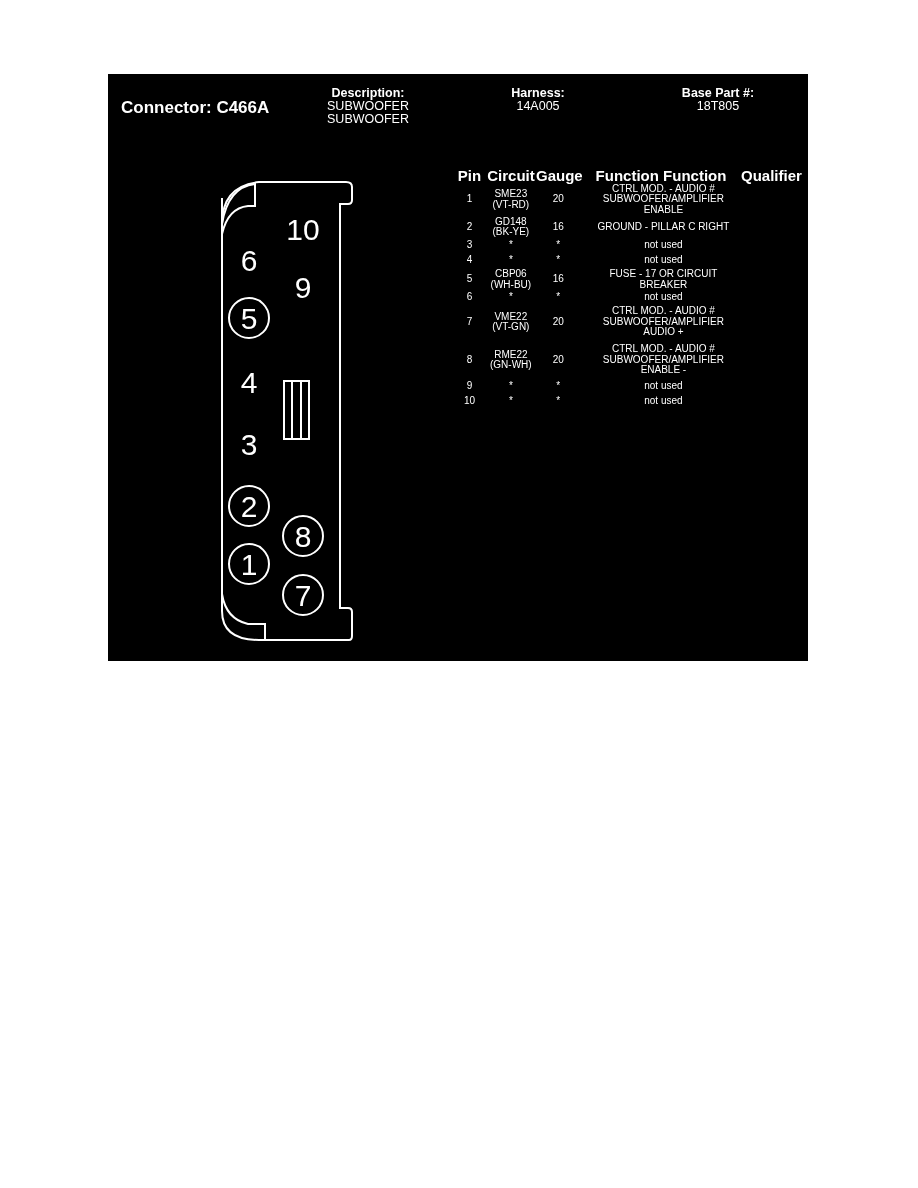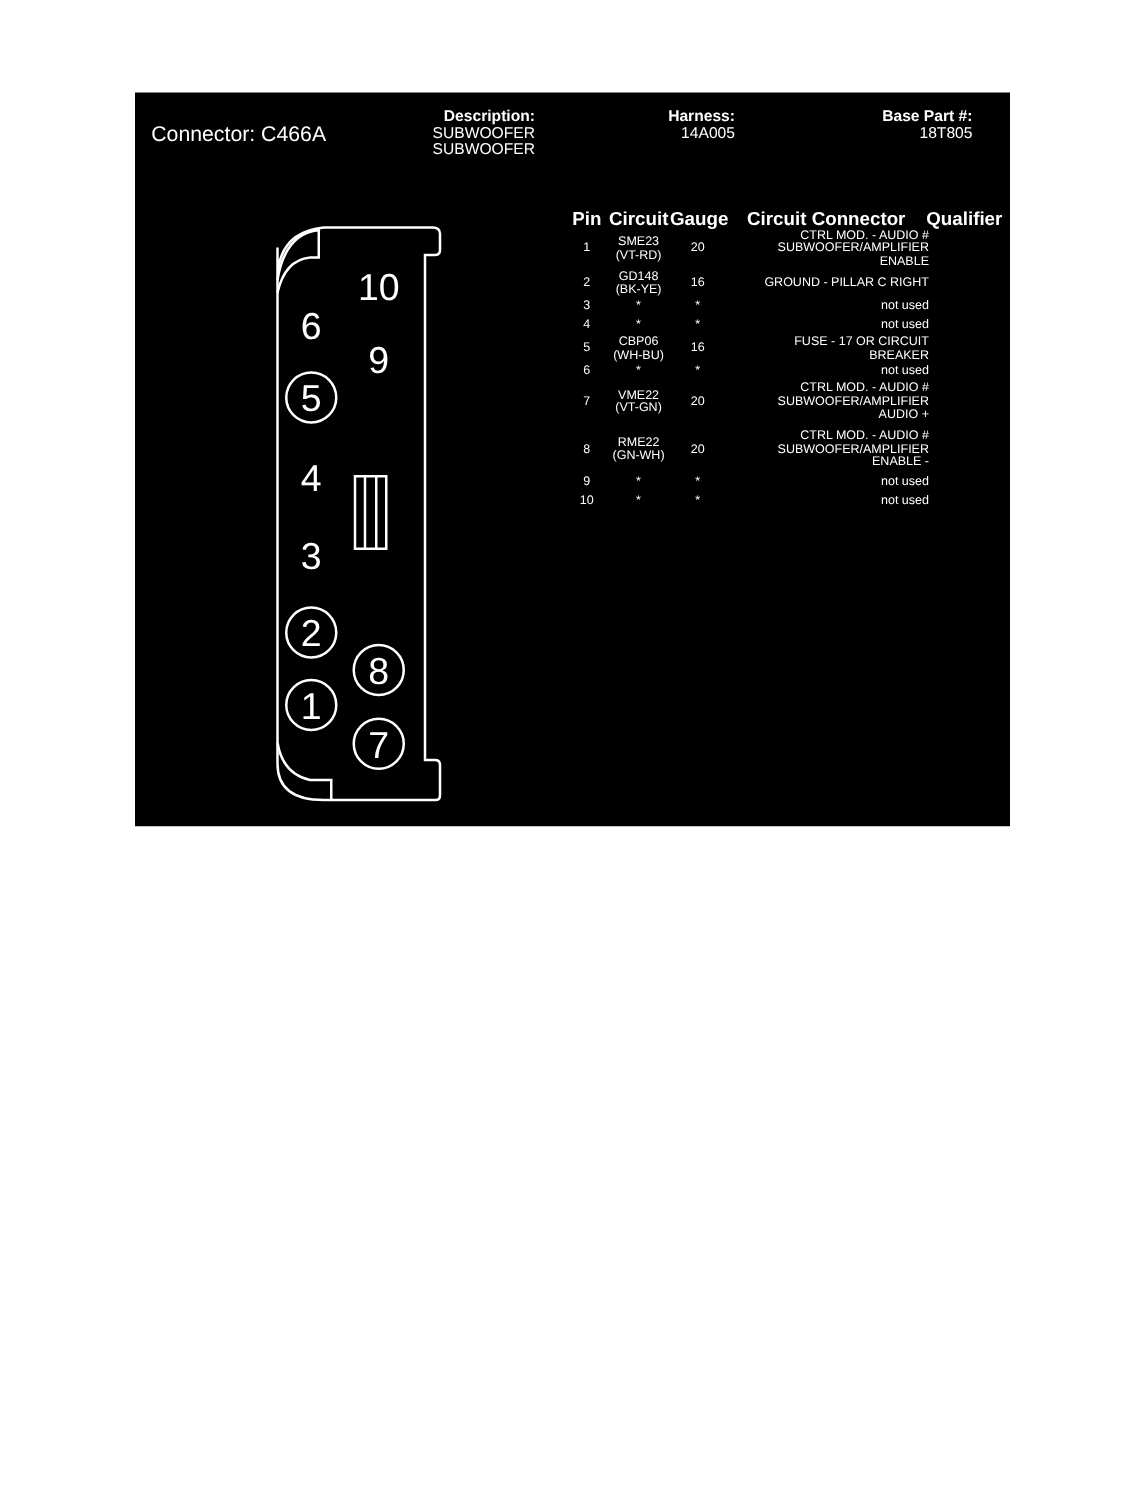--- a/index.html
+++ b/index.html
@@ -1,31 +1,31 @@
 <!DOCTYPE html>
 <html><head>
   <meta charset="utf-8">
   <style>
     html, body { margin: 0; padding: 0; background: #ffffff; }
     body { width: 918px; height: 1188px; position: relative; font-family: "Liberation Sans", sans-serif; }
     .panel { position: absolute; left: 108px; top: 74px; width: 700px; height: 587px; background: #000000; color: #ffffff; overflow: hidden; }
-    .title { position: absolute; left: 13px; top: 24px; font-size: 17px; font-weight: normal; }
-    .hdr { position: absolute; text-align: right; font-size: 12.5px; line-height: 13px; }
+    .title { position: absolute; left: 13px; top: 24px; font-size: 17px; font-weight: bold; }
+    .hdr { position: absolute; text-align: center; font-size: 12.5px; line-height: 13px; }
     .hdr .lbl { font-weight: bold; }
     .hdr-desc { left: 200px; top: 13px; width: 120px; }
     .hdr-harn { left: 380px; top: 13px; width: 100px; }
     .hdr-base { left: 550px; top: 13px; width: 120px; }
     .diagram { position: absolute; left: 0; top: 0; }
     .tbl { position: absolute; left: 345px; top: 93px; width: 350px; }
     .thead { display: flex; font-weight: bold; font-size: 15px; height: 16px; align-items: center; }
     .row { display: flex; font-size: 10px; line-height: 10.5px; align-items: center; }
     .c-pin { width: 33px; text-align: center; }
     .c-circ { width: 50px; text-align: center; }
     .c-gauge { width: 45px; text-align: center; }
-    .c-func { width: 160px; text-align: right; padding-left: 3px; }
+    .c-func { width: 160px; text-align: center; padding-left: 3px; }
     .c-qual { width: 60px; text-align: center; }
     .thead .c-func { text-align: center; padding-left: 0; }
   </style>
 </head>
 <body>
 
 <div class="panel">
   <div class="title">Connector: C466A</div>
 
   <div class="hdr hdr-desc">
@@ -73,21 +73,21 @@
       <text x="141" y="501">1</text>
       <text x="195" y="532">7</text>
     </g>
   </svg>
 
   <div class="tbl">
     <div class="thead">
       <div class="c-pin">Pin</div>
       <div class="c-circ">Circuit</div>
       <div class="c-gauge">Gauge</div>
-      <div class="c-func">Circuit Connector</div>
+      <div class="c-func">Function Function</div>
       <div class="c-qual">Qualifier</div>
     </div>
 
     <div class="row" style="height:33px">
       <div class="c-pin">1</div>
       <div class="c-circ">
           <div>SME23</div>
           <div>(VT-RD)</div>
         </div>
       <div class="c-gauge">20</div>

